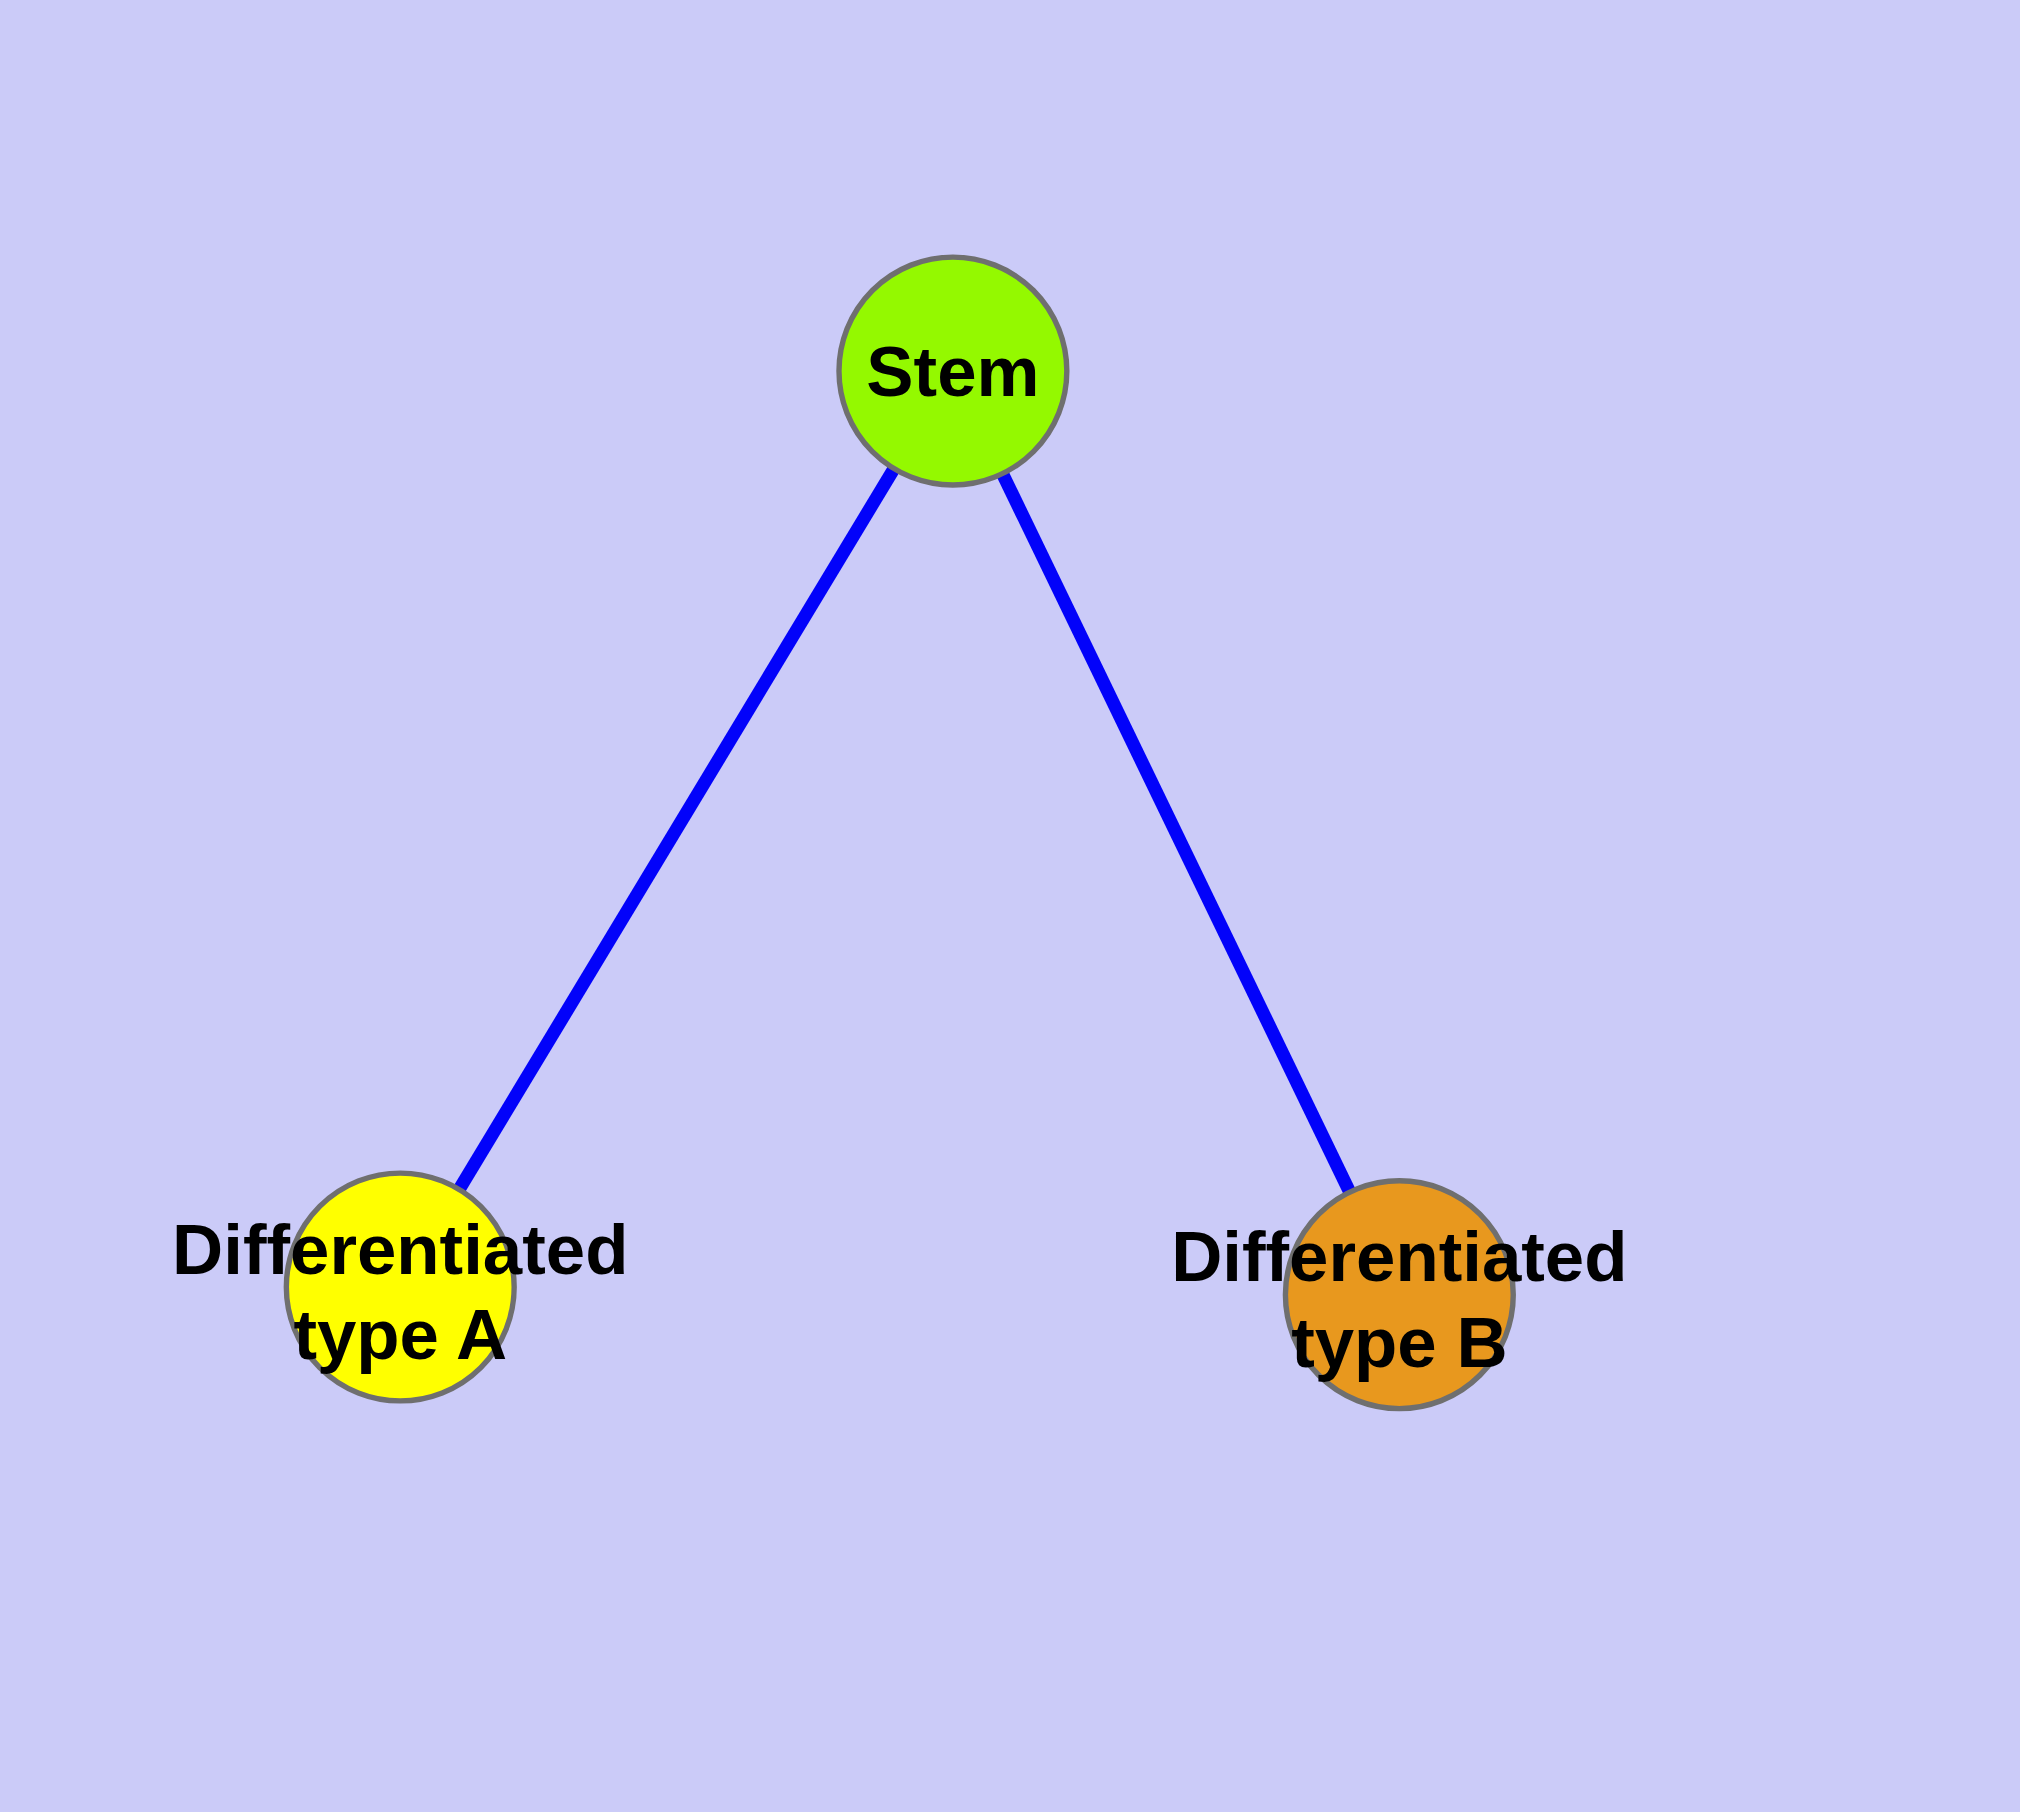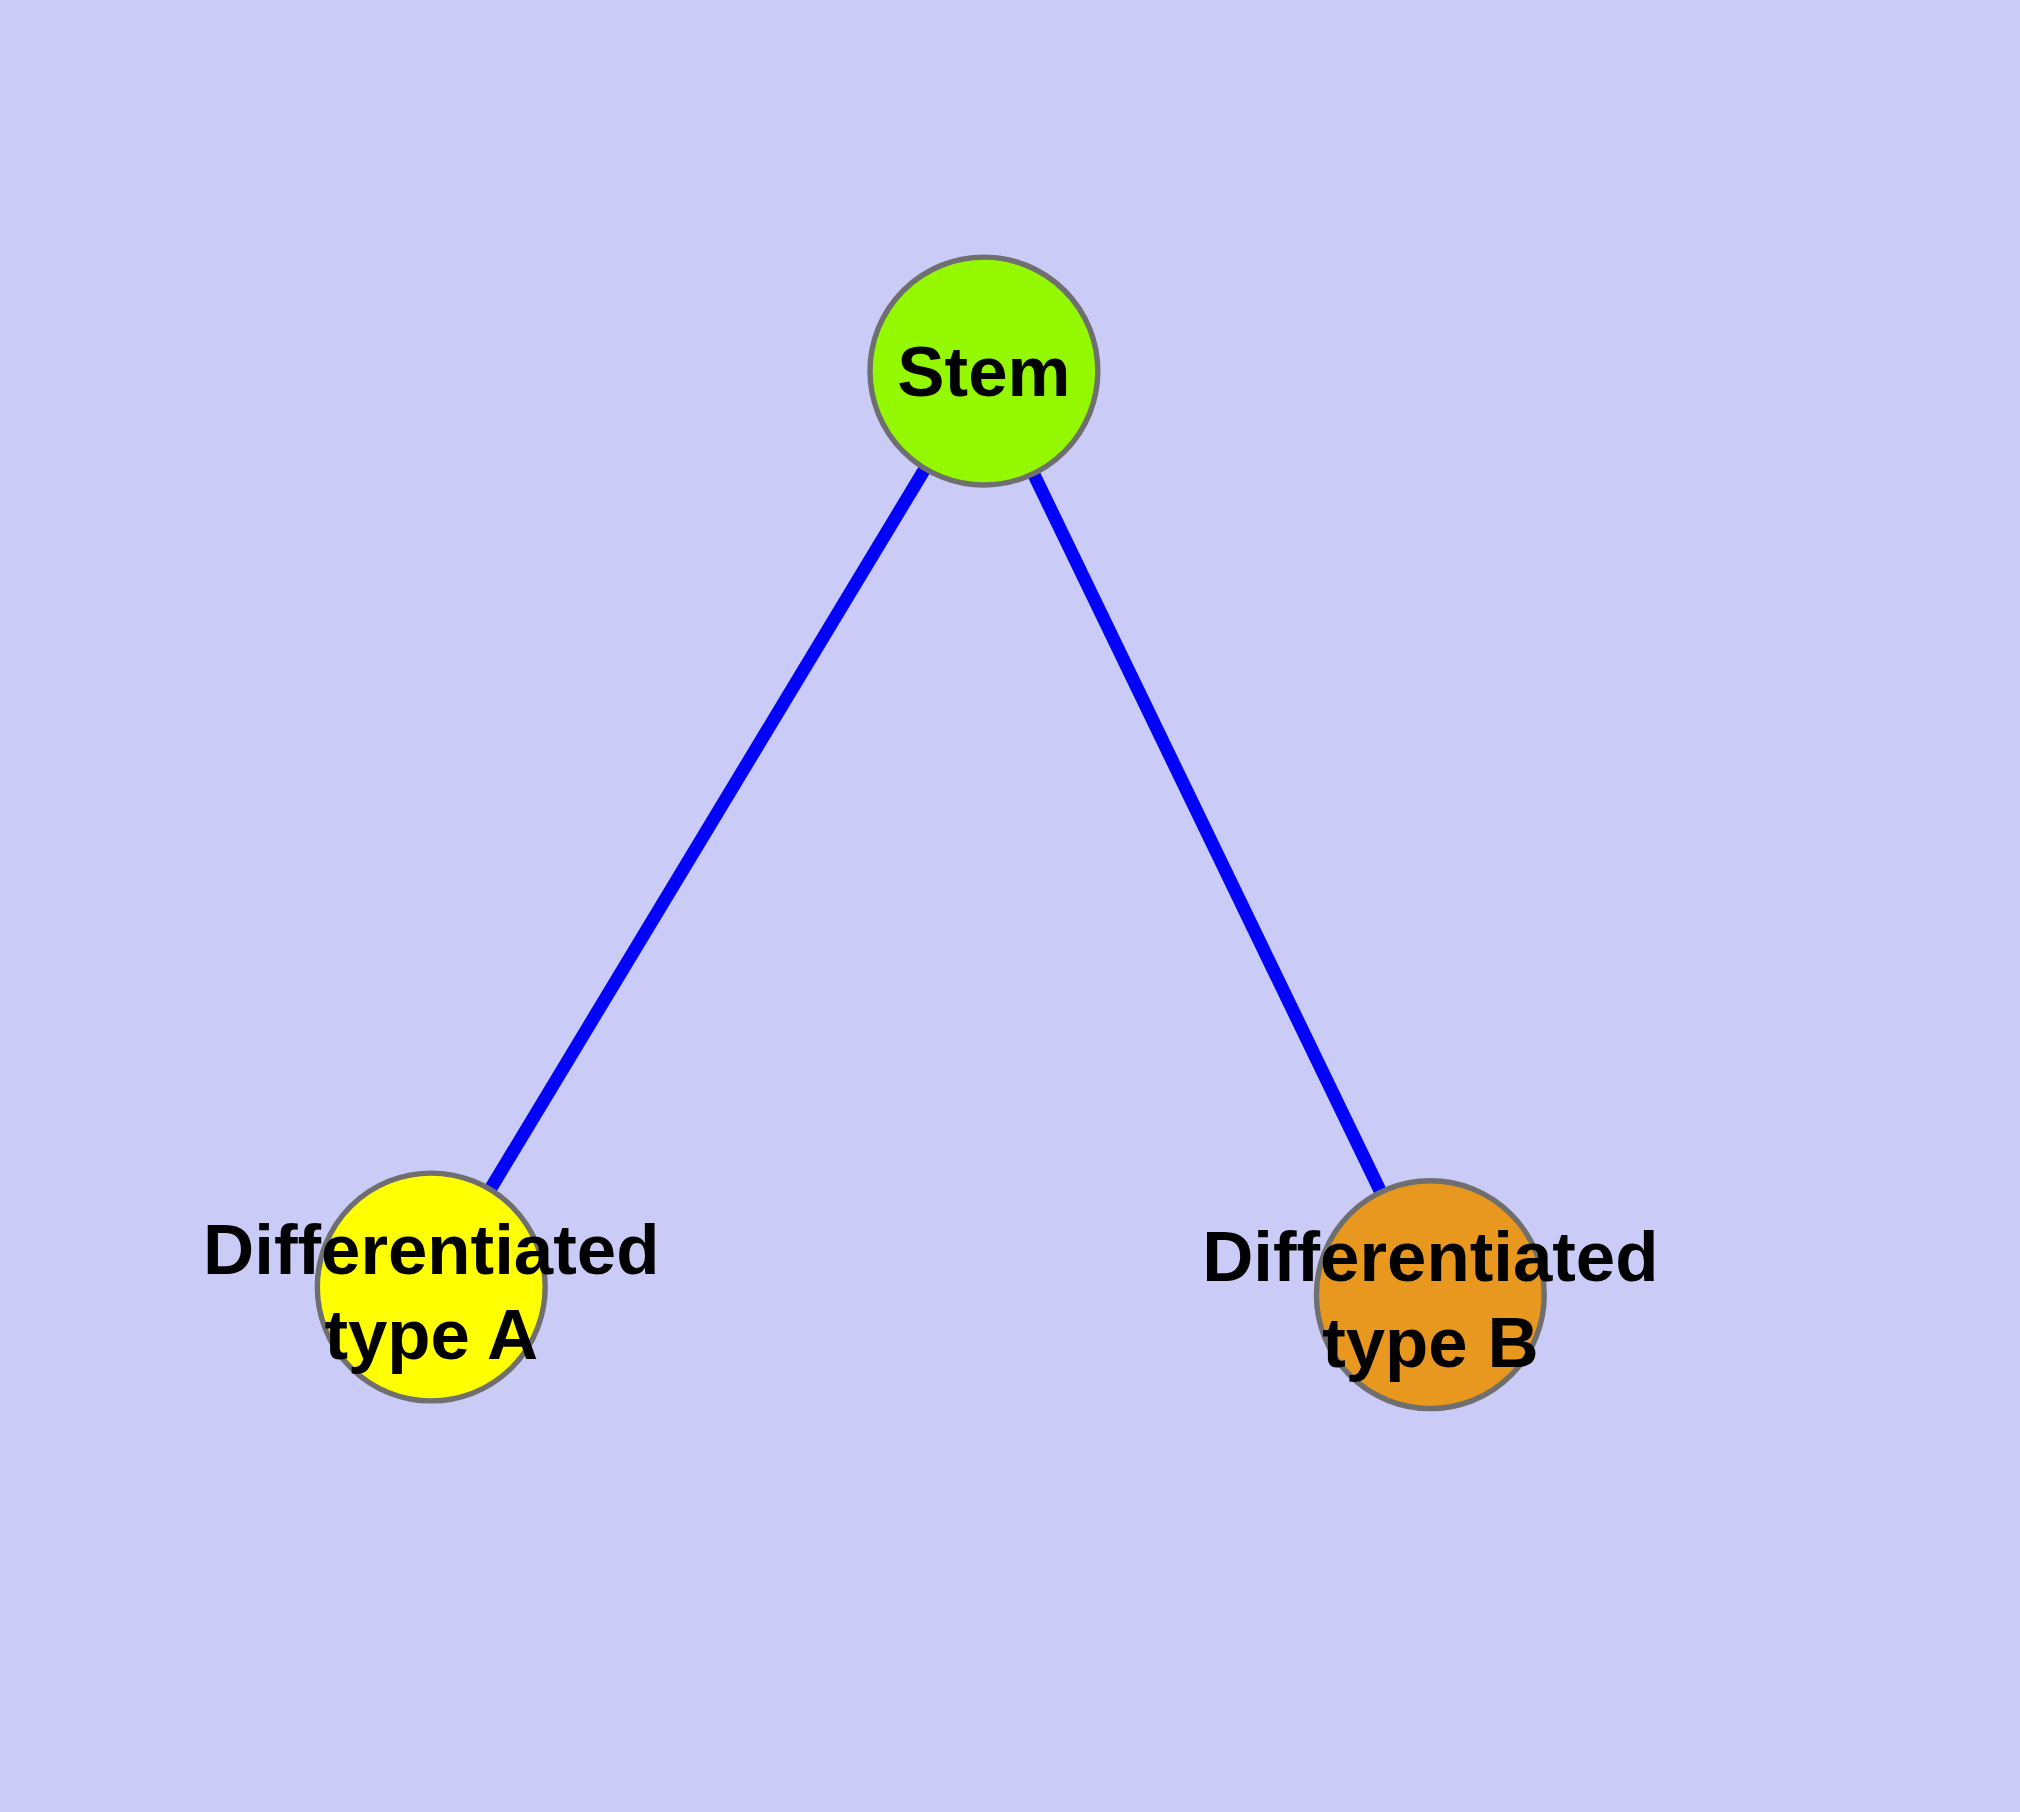--- a/index.html
+++ b/index.html
@@ -7,21 +7,20 @@
     padding: 0;
     background: #CBCBF8;
   }
   #figure-root {
     position: relative;
     width: 1835px;
     height: 1812px;
     background: #CBCBF8;
     overflow: hidden;
     font-family: "Liberation Sans", sans-serif;
-    margin-left: 31px;
   }
   #graph-svg {
     display: block;
     width: 100%;
     height: 100%;
   }
   .node-label {
     font-family: "Liberation Sans", sans-serif;
     font-weight: bold;
     text-anchor: middle;

